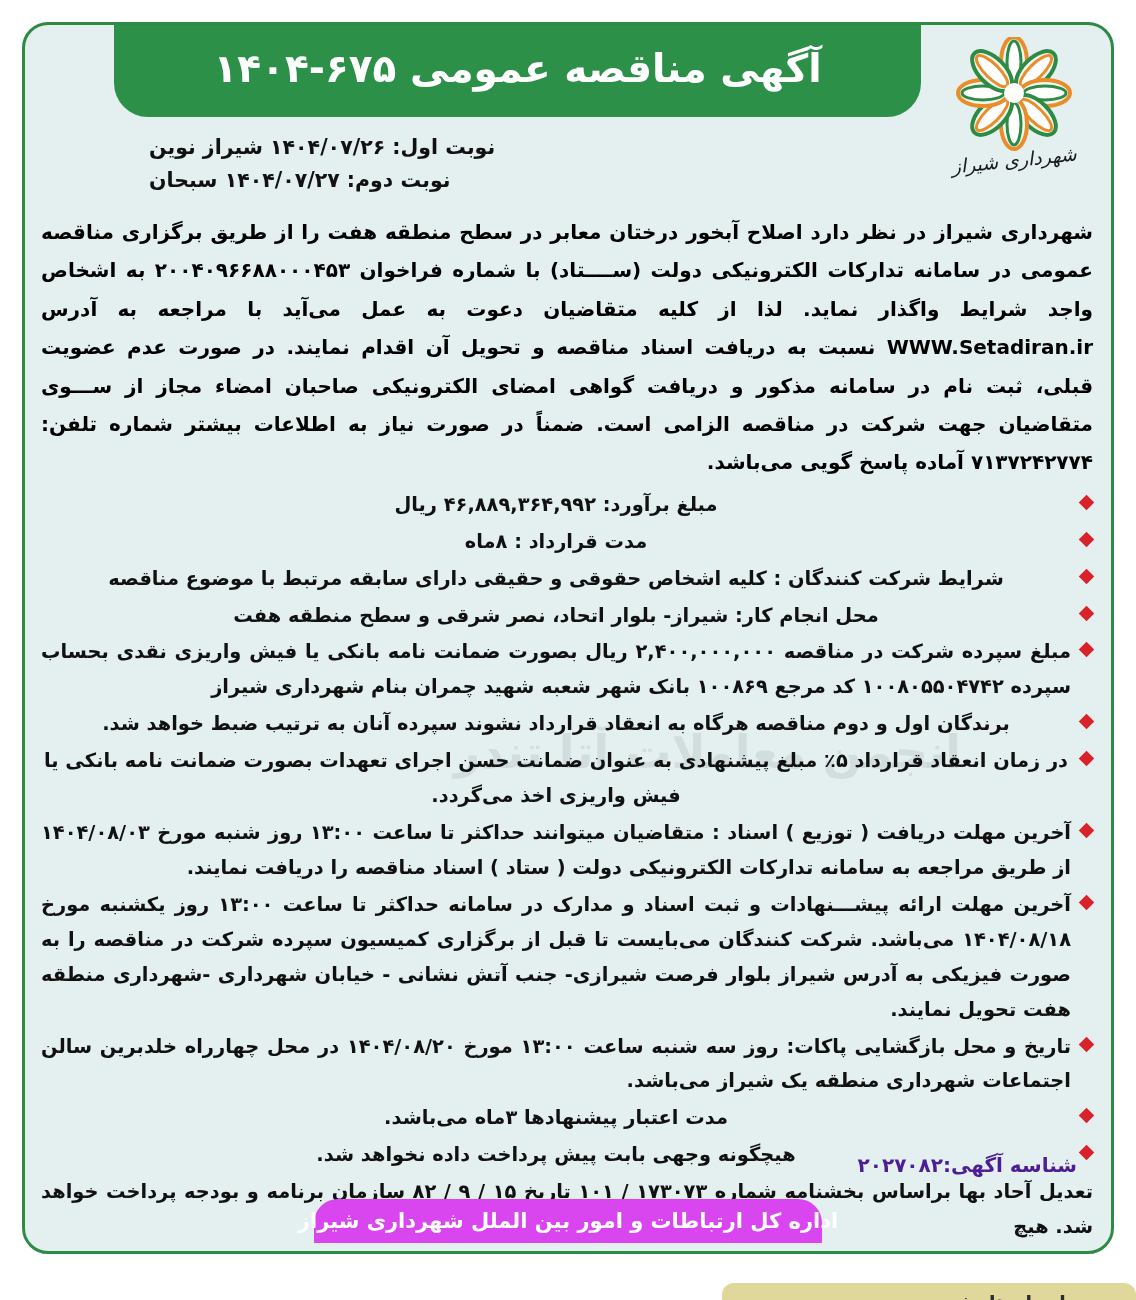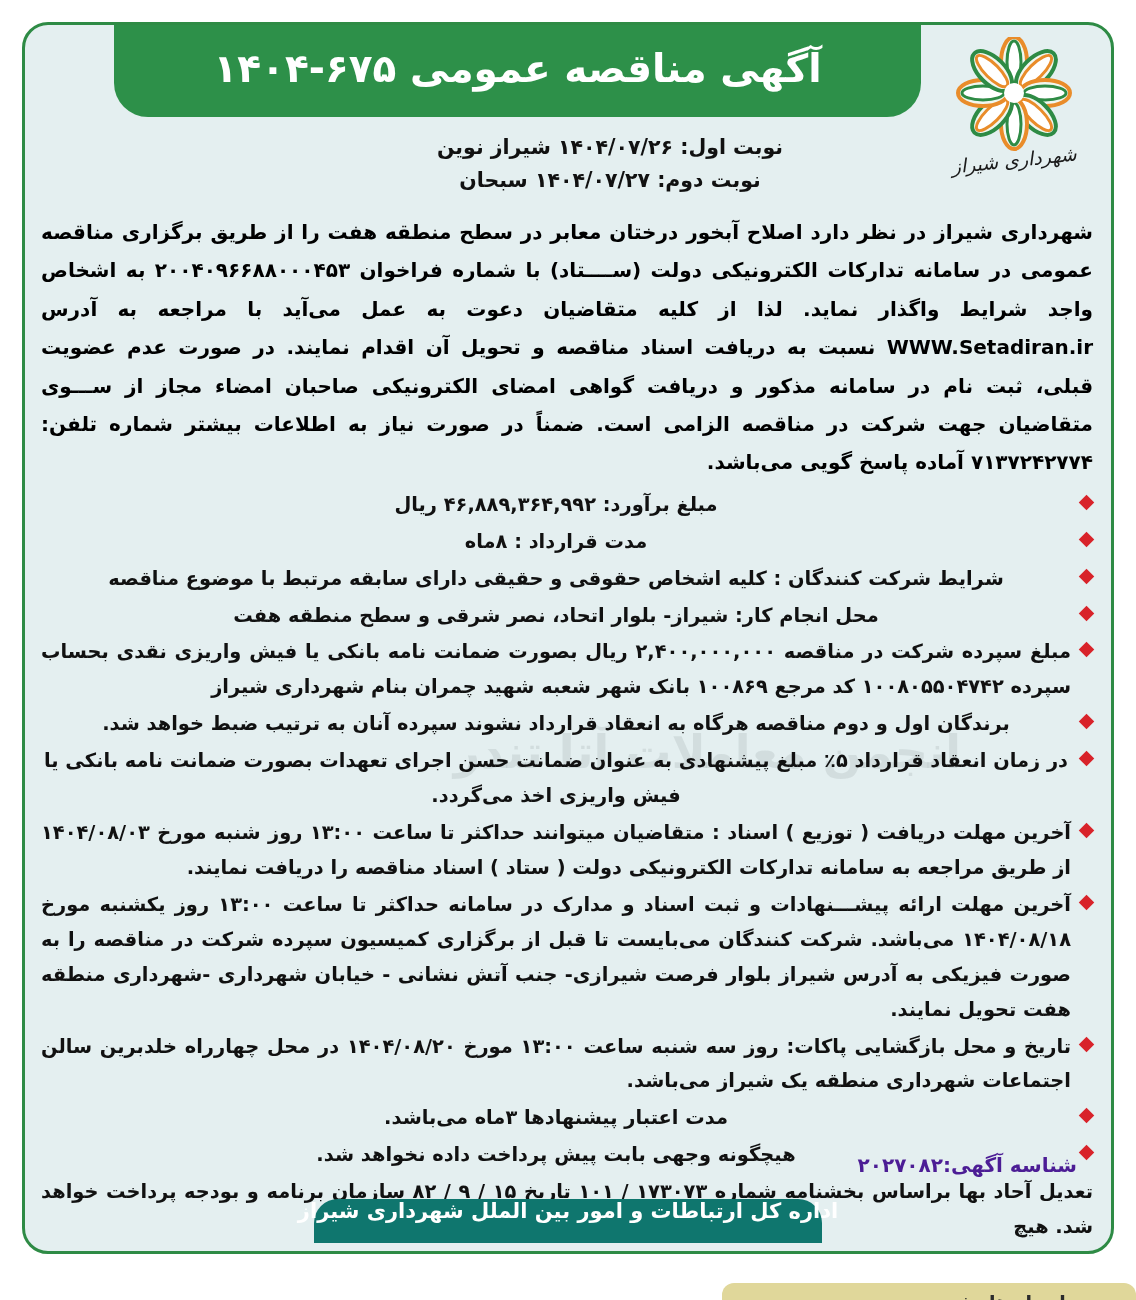--- a/index.html
+++ b/index.html
@@ -75,21 +75,21 @@
     transform: rotate(-6deg);
     letter-spacing: 1px;
   }
 
   
   .notices {
     position: absolute;
     right: 40px;
     top: 106px;
     width: 960px;
-    text-align: center;
+    text-align: left;
     direction: rtl;
     padding-left: 38px;
     box-sizing: border-box;
   }
   .notice-line {
     font-size: 20.5px;
     font-weight: bold;
     color: #111111;
     line-height: 1.62;
     white-space: nowrap;
@@ -173,25 +173,25 @@
     color: #4c1d95;
     direction: rtl;
   }
   .footer-band {
     position: absolute;
     left: 50%;
     transform: translateX(-50%);
     bottom: 8px;
     width: 508px;
     height: 44px;
-    background: #0f766e;
+    background: #d946ef;
     border-top-left-radius: 24px;
     border-top-right-radius: 24px;
     display: flex;
-    align-items: flex-start;
+    align-items: center;
     justify-content: center;
   }
   .footer-text {
     color: #ffffff;
     font-size: 21px;
     font-weight: bold;
     white-space: nowrap;
     direction: rtl;
   }
 

